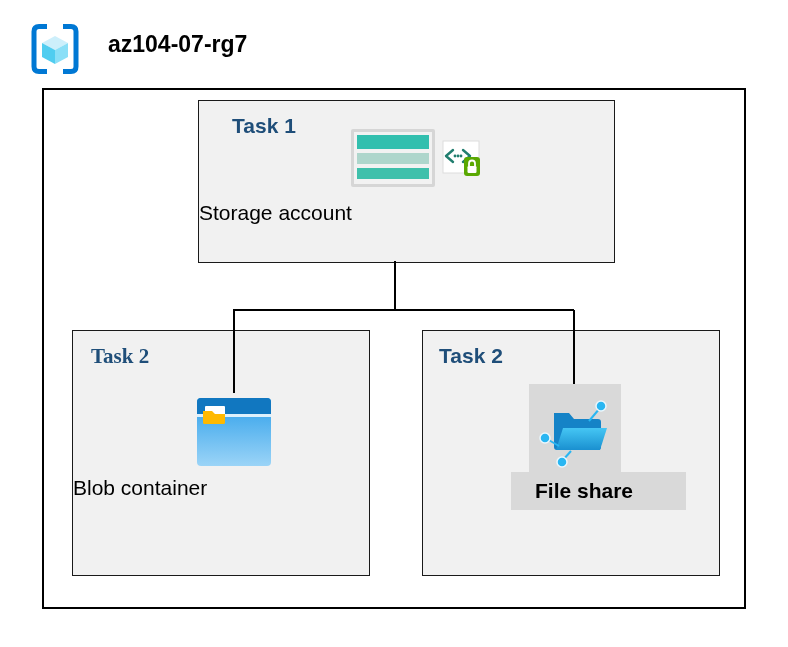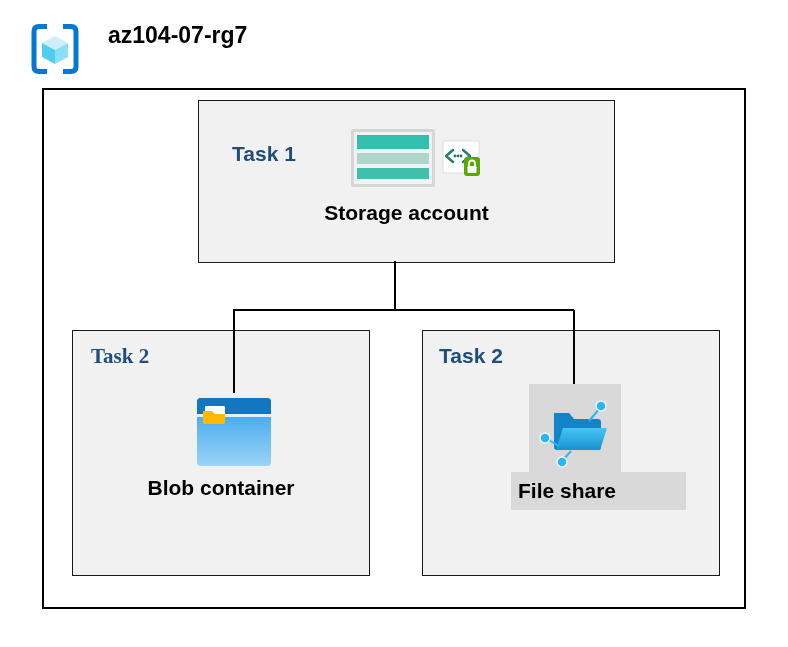--- a/index.html
+++ b/index.html
@@ -2,55 +2,55 @@
 <html><head>
 <meta charset="utf-8">
 <style>
   html,body { margin:0; padding:0; background:#ffffff; }
   #canvas {
     position:relative; width:788px; height:647px; background:#ffffff;
     font-family:"Liberation Sans", sans-serif; overflow:hidden;
   }
 
   .rg-icon  { position:absolute; left:26px; top:20px; }
-  .rg-label { position:absolute; left:108px; top:22px; font-size:23px; font-weight:700; color:#000; }
+  .rg-label { position:absolute; left:108px; top:31px; font-size:23px; font-weight:700; color:#000; }
 
   .outer {
     position:absolute; left:42px; top:88px; width:700px; height:517px;
     border:2px solid #000; background:transparent; z-index:0;
   }
 
   .task-box {
     position:absolute; background:#f1f1f1; border:1.5px solid #1a1a1a; z-index:1;
   }
   #task1 { left:198px; top:100px; width:415px; height:161px; }
   #task2 { left:72px;  top:330px; width:296px; height:244px; }
   #task3 { left:422px; top:330px; width:296px; height:244px; }
 
   .task-title { position:absolute; font-size:21px; font-weight:700; color:#1f4e79; }
-  #task1 .task-title { left:33px; top:13px;margin-top:28px; }
+  #task1 .task-title { left:33px; top:13px; }
   #task2 .task-title { left:18px; top:13px;font-family:Liberation Serif, serif; }
   #task3 .task-title { left:16px; top:13px; }
 
   .t1-icons { position:absolute; left:150px; top:22px; display:flex; align-items:flex-start; }
   .t1-icons .sas { margin-left:5px; margin-top:17px; }
 
-  .item-label { position:absolute; left:0; right:0; text-align:center; font-size:21px; font-weight:700; color:#000; }
+  .item-label { position:absolute; left:0; right:0; text-align:left; font-size:21px; font-weight:400; color:#000; }
   #task1 .item-label { top:100px; }
   #task2 .item-label { top:145px; }
 
   #task2 .box-icon { position:absolute; left:121px; top:62px; }
   #task3 .box-icon { position:absolute; left:106px; top:53px; }
 
   .fs-label-strip {
     position:absolute; left:88px; top:141px; width:175px; height:38px;
     background:#d9d9d9;
   }
   .fs-label-strip span {
-    display:block; padding-left:7px; line-height:38px;
+    display:block; padding-left:24px; line-height:38px;
     font-size:21px; font-weight:700; color:#000;
   }
 
   .connector { position:absolute; background:#000; z-index:5; }
   #c-v1 { left:394px; top:261px; width:2px;  height:49px; }
   #c-h  { left:233px; top:309px; width:341px; height:2px;  }
   #c-v2 { left:233px; top:310px; width:2px;  height:83px; }
   #c-v3 { left:573px; top:310px; width:2px;  height:74px; }
 </style>
 </head>

